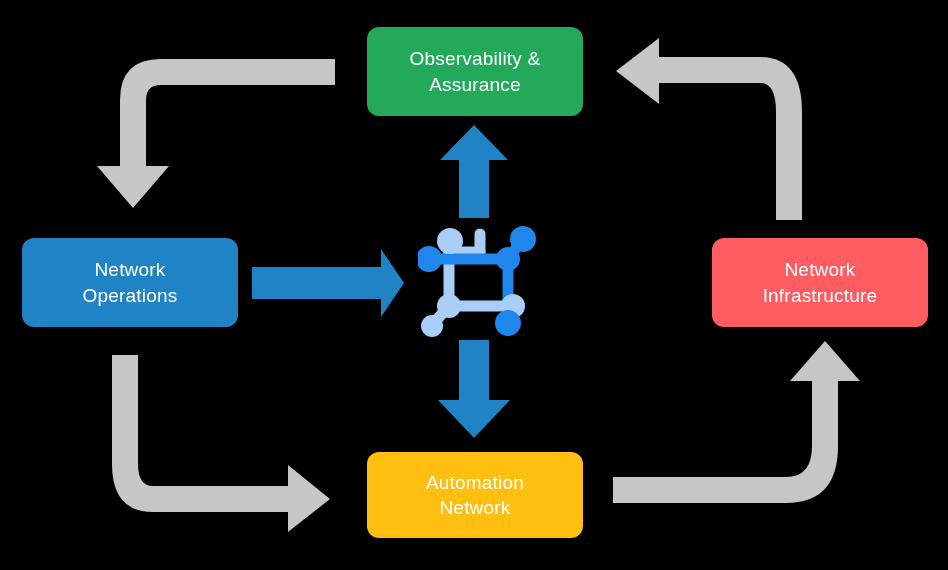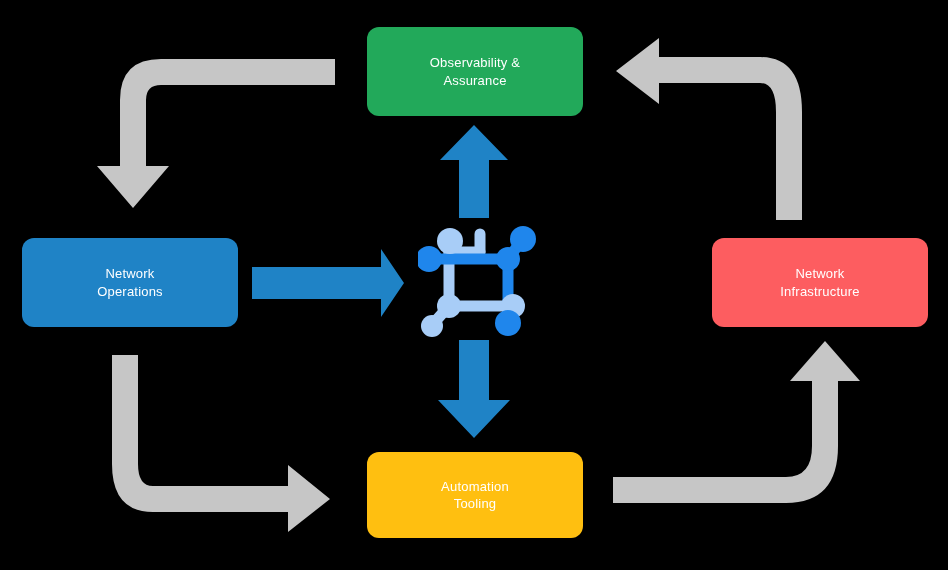--- a/index.html
+++ b/index.html
@@ -26,21 +26,21 @@
     height: 570px;
   }
   .node-box {
     position: absolute;
     display: flex;
     align-items: center;
     justify-content: center;
     text-align: center;
     border-radius: 12px;
     color: #ffffff;
-    font-size: 13px;
+    font-size: 19px;
     line-height: 1.32;
     font-weight: 400;
     letter-spacing: 0.2px;
     box-sizing: border-box;
     padding: 8px 10px;
     z-index: 5;
   }
   .node-label {
     display: block;
     white-space: pre-line;
@@ -166,16 +166,16 @@
 Operations</span>
   </div>
 
   <div class="node-box" id="box-infrastructure" style="background: rgb(253, 93, 96); color: rgb(255, 255, 255);">
     <span class="node-label">Network
 Infrastructure</span>
   </div>
 
   <div class="node-box" id="box-automation" style="background: rgb(255, 191, 16); color: rgb(255, 255, 255);">
     <span class="node-label">Automation
-Tooling</span>
+Network</span>
   </div>
 
 </div>
 
 </body></html>

